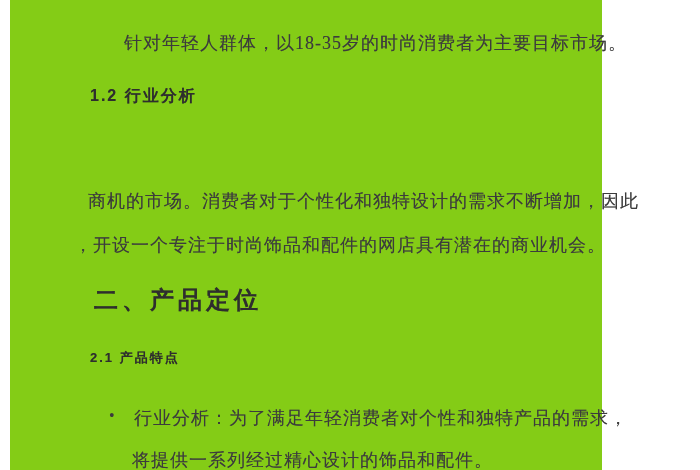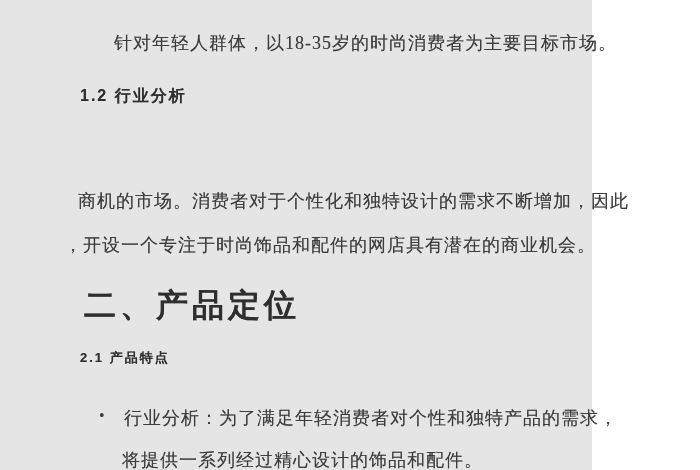--- a/index.html
+++ b/index.html
@@ -8,23 +8,24 @@
     width: 700px;
     height: 470px;
     background: #ffffff;
     overflow: hidden;
   }
 
   .page {
     position: relative;
     width: 592px;
     height: 470px;
-    background: #e5e5e5;
+    background: #84cc16;
     font-family: "Liberation Serif", serif;
     color: #3a3a3a;
+    margin-left: 10px;
   }
 
   
   .body-line {
     position: absolute;
     font-size: 18px;
     line-height: 24px;
     letter-spacing: 1px;
     white-space: nowrap;
     color: #3c3c3c;
@@ -40,21 +41,21 @@
     color: #2e2e2e;
     text-shadow: 0 0 0.5px rgba(46,46,46,0.5);
   }
 
   .heading-sub {
     font-size: 16px;
     letter-spacing: 2px;
   }
 
   .heading-main {
-    font-size: 32px;
+    font-size: 24px;
     letter-spacing: 4px;
     text-align: right;
   }
 
   .heading-sub2 {
     font-size: 13px;
     letter-spacing: 2px;
   }
 
   

